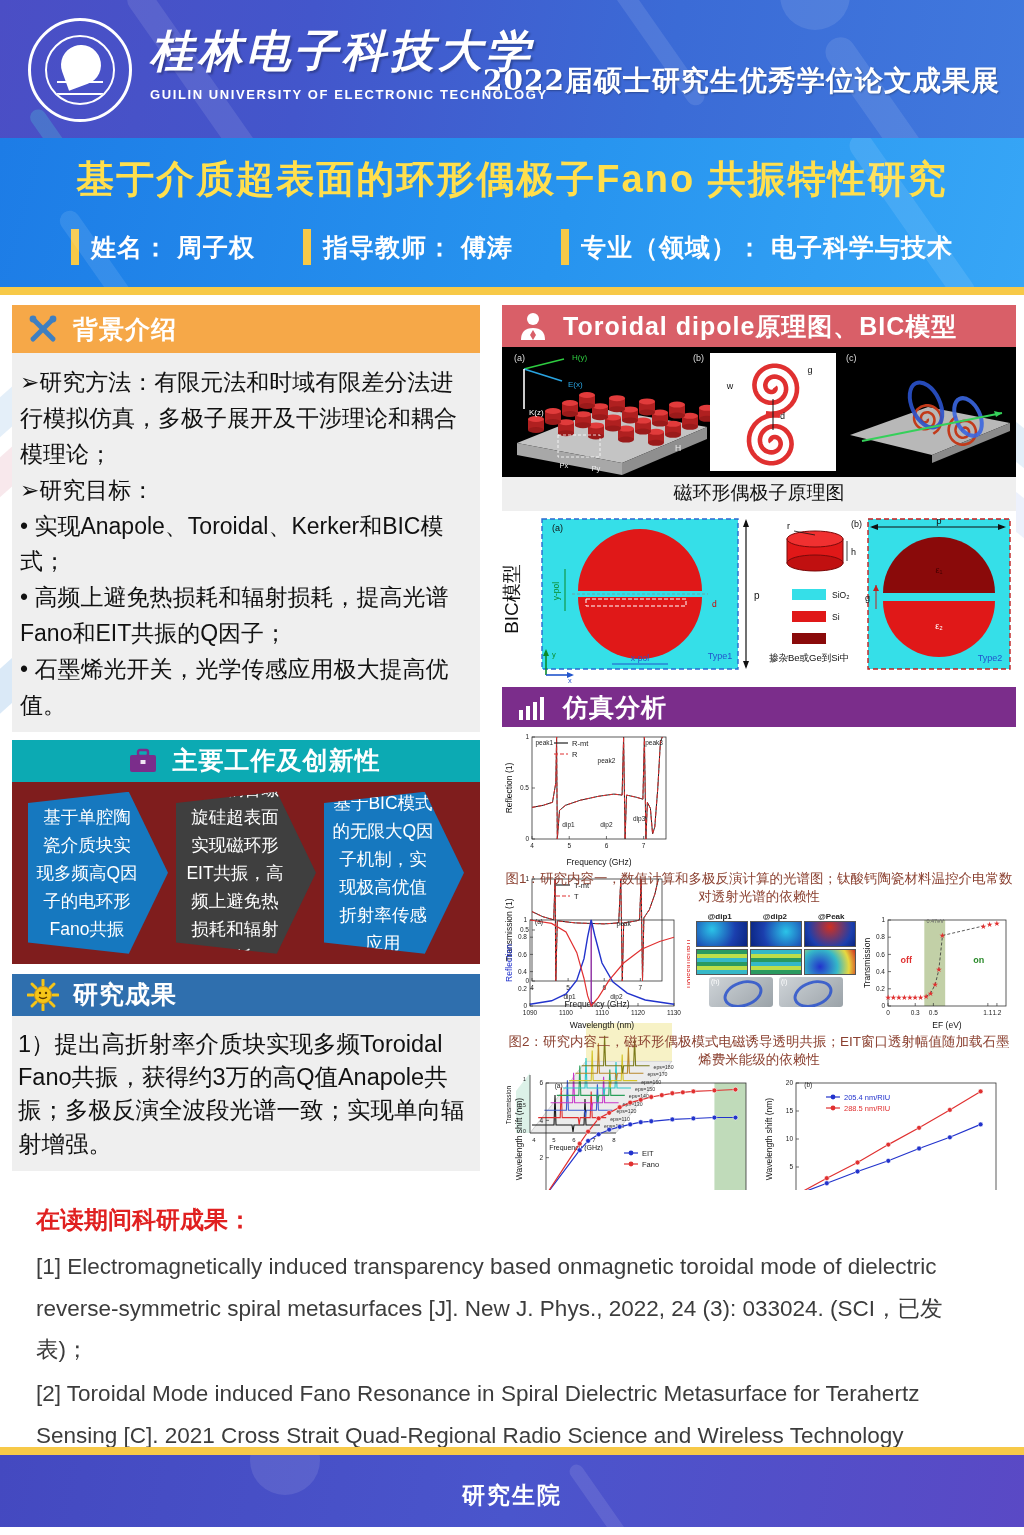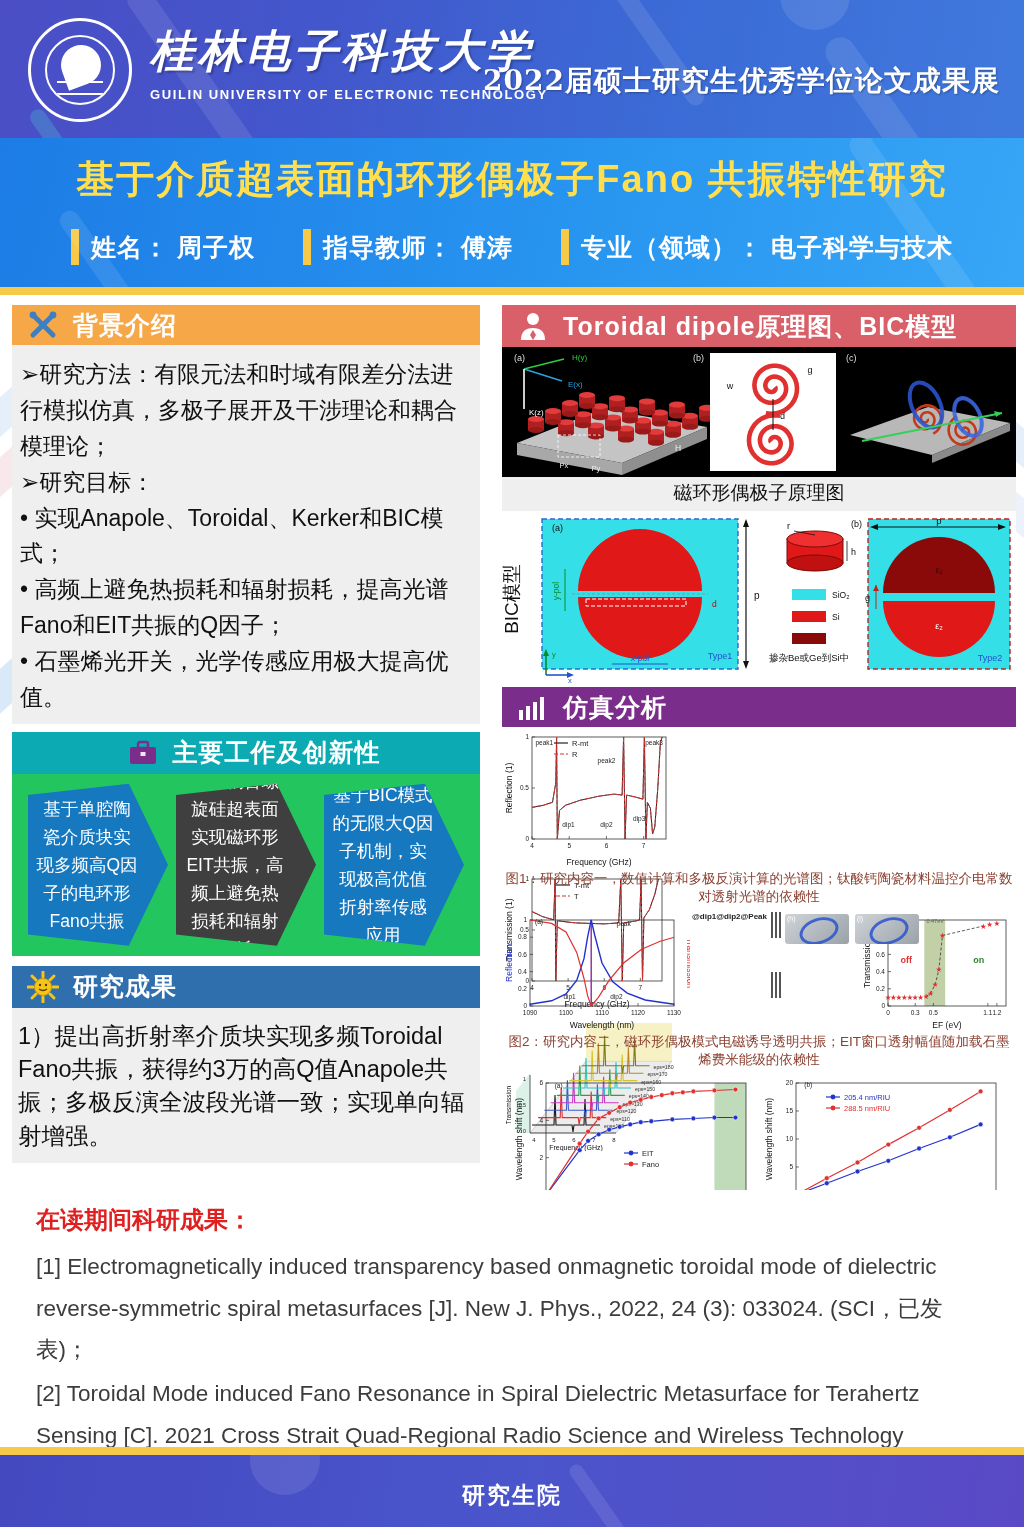--- a/index.html
+++ b/index.html
@@ -36,51 +36,51 @@
   .info-text { color:#fff; font-size:25px; font-weight:bold; letter-spacing:1px; }
 
   .ystrip { position:absolute; left:0; width:1024px; height:8px; background:#f7c948; z-index:5; }
 
   
   .body-area { position:absolute; left:0; top:295px; width:1024px; height:895px; background:#fff; overflow:hidden; }
   .chev { position:absolute; width:90px; height:180px; opacity:.55; }
   .left-col  { position:absolute; left:12px;  top:10px; width:468px; }
   .right-col { position:absolute; left:502px; top:10px; width:514px; }
 
-  .sec-header { height:40px; display:flex; align-items:center; padding-left:14px; gap:13px; }
+  .sec-header { height:48px; display:flex; align-items:center; padding-left:14px; gap:13px; }
   .sec-title { color:#fff; font-size:25px; font-weight:bold; letter-spacing:1px; }
   .hdr-orange { background:#f6a848; }
   .hdr-teal   { background:#0caab3; height:42px; }
   .hdr-blue   { background:#2f6fae; height:42px; }
   .hdr-red    { background:#d95f68; height:42px; }
   .hdr-purple { background:#7b2d8b; height:40px; }
   .icon-box { width:34px; height:34px; display:flex; align-items:center; justify-content:center; }
 
   .bg-body { background:#efefef; padding:12px 4px 8px 8px; font-size:23px; line-height:1.56; color:#111; }
   .bg-item { }
 
-  .work-body { background:#22c55e; height:182px; display:flex; gap:8px; padding:10px 16px; margin-bottom:0; }
+  .work-body { background:#7f1d1d; height:182px; display:flex; gap:8px; padding:10px 16px; margin-bottom:0; }
   .chev-box { flex:1; color:#fff; display:flex; align-items:center; justify-content:center; text-align:center;
     font-size:17.5px; line-height:1.6; padding:8px 30px 8px 8px;
     clip-path:polygon(0 7%, 72% 0%, 100% 50%, 72% 100%, 0 93%); }
   .c-blue { background:#1678bf; }
   .c-dark { background:#3f3f3f; }
 
   .res-body { background:#efefef; padding:12px 4px 10px 6px; font-size:23.5px; line-height:1.42; color:#111; }
 
   .fig-black { background:#000; height:130px; position:relative; }
   .fig-caption-main { background:#efefef; text-align:center; font-size:19px; color:#111; padding:3px 0 5px; }
   .fig-bic { background:#fff; height:172px; position:relative; }
   .fig-row { background:#fff; display:flex; align-items:flex-start; justify-content:space-between; padding:2px 2px; }
   .fig-cap { background:#fff; text-align:center; font-size:13.5px; color:#8b4030; padding:1px 0 4px; }
   .sim-wrap { background:#fff; }
   .chart { display:block; }
 
   
-  .fm { width:168px; height:118px; display:flex; flex-direction:row; font-size:8px; }
+  .fm { width:168px; height:118px; display:flex; flex-direction:column; font-size:8px; }
   .fm-heads { display:flex; justify-content:space-around; font-weight:bold; color:#222; }
   .fm-grid { display:grid; grid-template-columns:repeat(3,1fr); gap:2px; padding:0 4px; }
   .fm-cell { height:26px; border:1px solid #555; }
   .fm-photos { display:flex; gap:6px; justify-content:center; margin-top:2px; }
   .fm-photo { width:64px; height:30px; background:linear-gradient(140deg,#cfd4d8,#9aa2a8); border-radius:3px;
     position:relative; overflow:hidden; color:#fff; font-size:7px; padding:1px 2px; }
   .fm-photo:after { content:""; position:absolute; left:14px; top:4px; width:34px; height:20px;
     border:3px solid #2a52cc; border-radius:50%; transform:rotate(-18deg); opacity:.85; }
 
   

